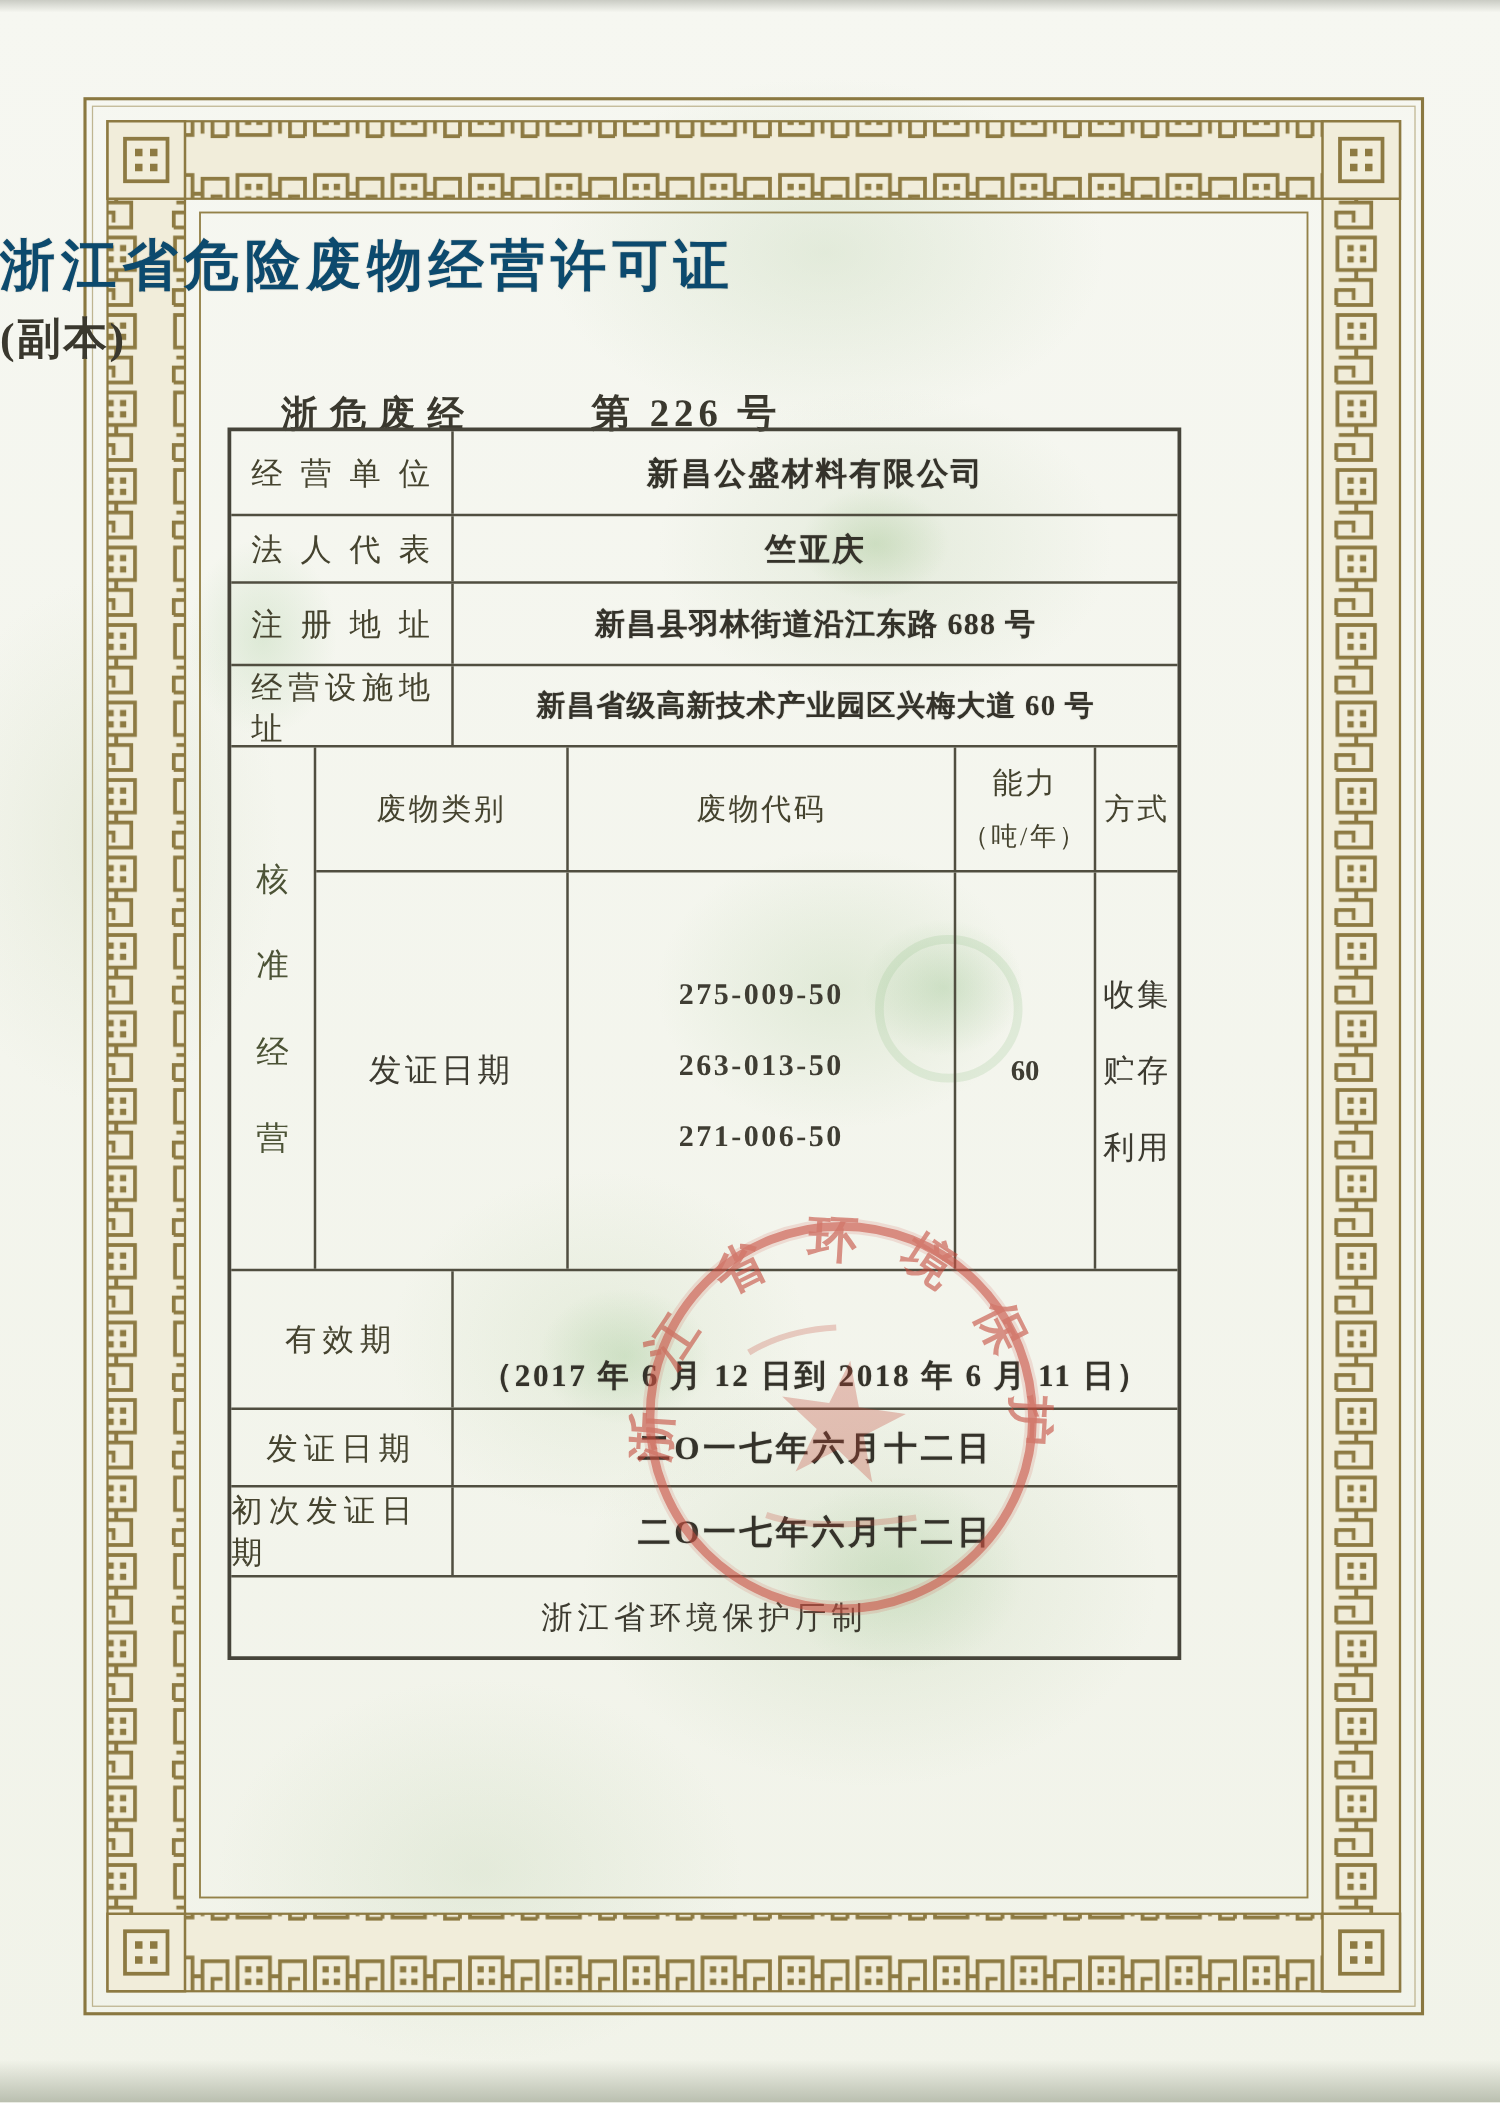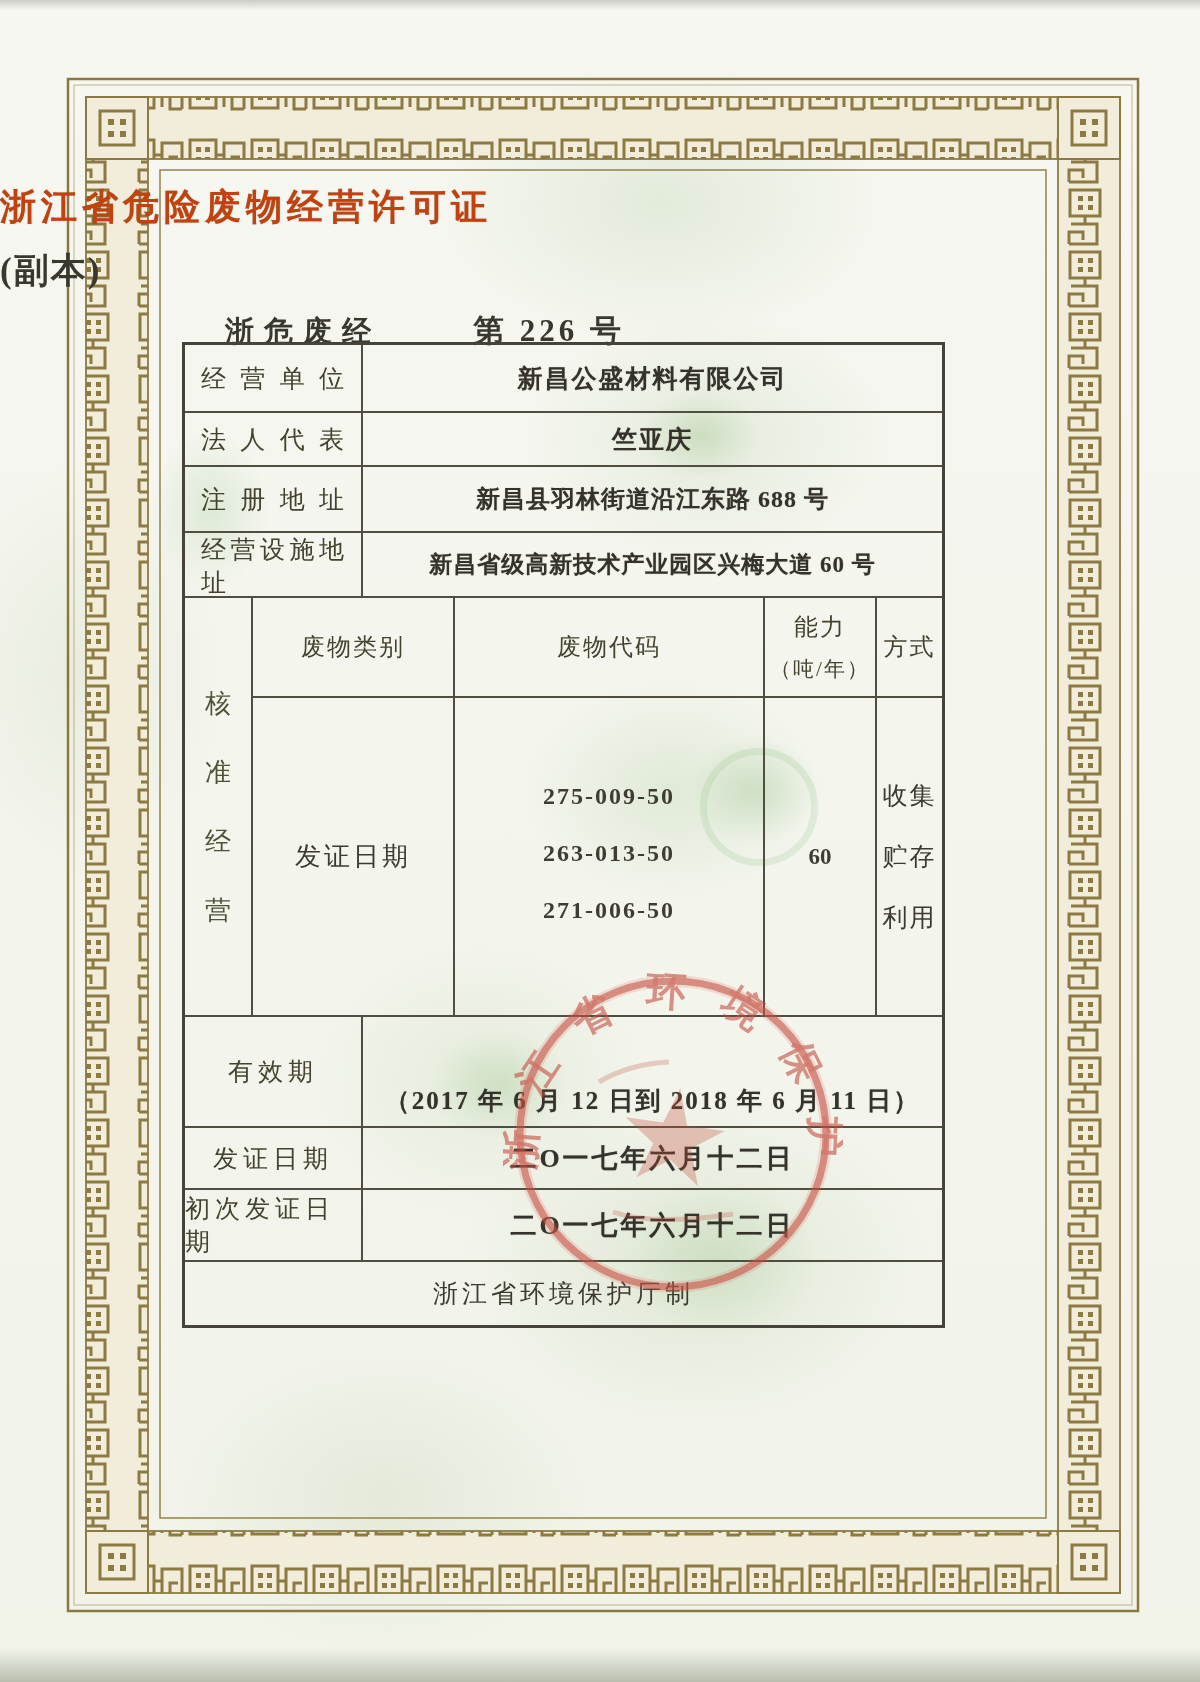--- a/index.html
+++ b/index.html
@@ -19,22 +19,22 @@
       radial-gradient(ellipse 300px 220px at 32% 89%, rgba(190,210,176,.28), transparent 70%),
       radial-gradient(ellipse 200px 300px at 7% 40%, rgba(205,215,185,.30), transparent 70%),
       linear-gradient(#f6f7f1,#f1f3e9);
   }
   .edge-top{position:absolute;left:0;top:0;width:1200px;height:10px;
     background:linear-gradient(rgba(120,122,112,.35),transparent);}
   .edge-bottom{position:absolute;left:0;bottom:0;width:1200px;height:34px;
     background:linear-gradient(transparent,rgba(140,148,128,.55));}
   .frame-svg{position:absolute;left:0;top:0;}
   .blob{position:absolute;border-radius:50%;pointer-events:none;}
-  .cert-title{position:absolute;left:0;top:183px;width:850px;font-size:36px;font-weight:bold;
-    letter-spacing:5px;color:#c2410c;text-shadow:0 0 1px rgba(60,58,45,.45);}
+  .cert-title{position:absolute;left:0;top:183px;width:850px;font-size:44px;font-weight:bold;
+    letter-spacing:5px;color:#0c4a6e;text-shadow:0 0 1px rgba(60,58,45,.45);}
   .cert-subtitle{position:absolute;left:0;top:247px;width:850px;font-size:35px;font-weight:bold;
     letter-spacing:2px;color:#3a382e;}
   .doc-line{position:absolute;left:0;top:310px;width:850px;display:flex;justify-content:center;
     align-items:baseline;gap:92px;color:#3a382e;}
   .doc-series{font-size:29px;font-weight:bold;letter-spacing:10px;}
   .doc-number{font-size:31px;font-weight:bold;letter-spacing:4px;}
 
   .cert-table{position:absolute;left:182px;top:342px;width:763px;box-sizing:border-box;
     border:3px solid #46443a;display:flex;flex-direction:column;color:#3b392f;}
   .trow{display:flex;box-sizing:border-box;border-bottom:2px solid #504e40;flex:none;}

